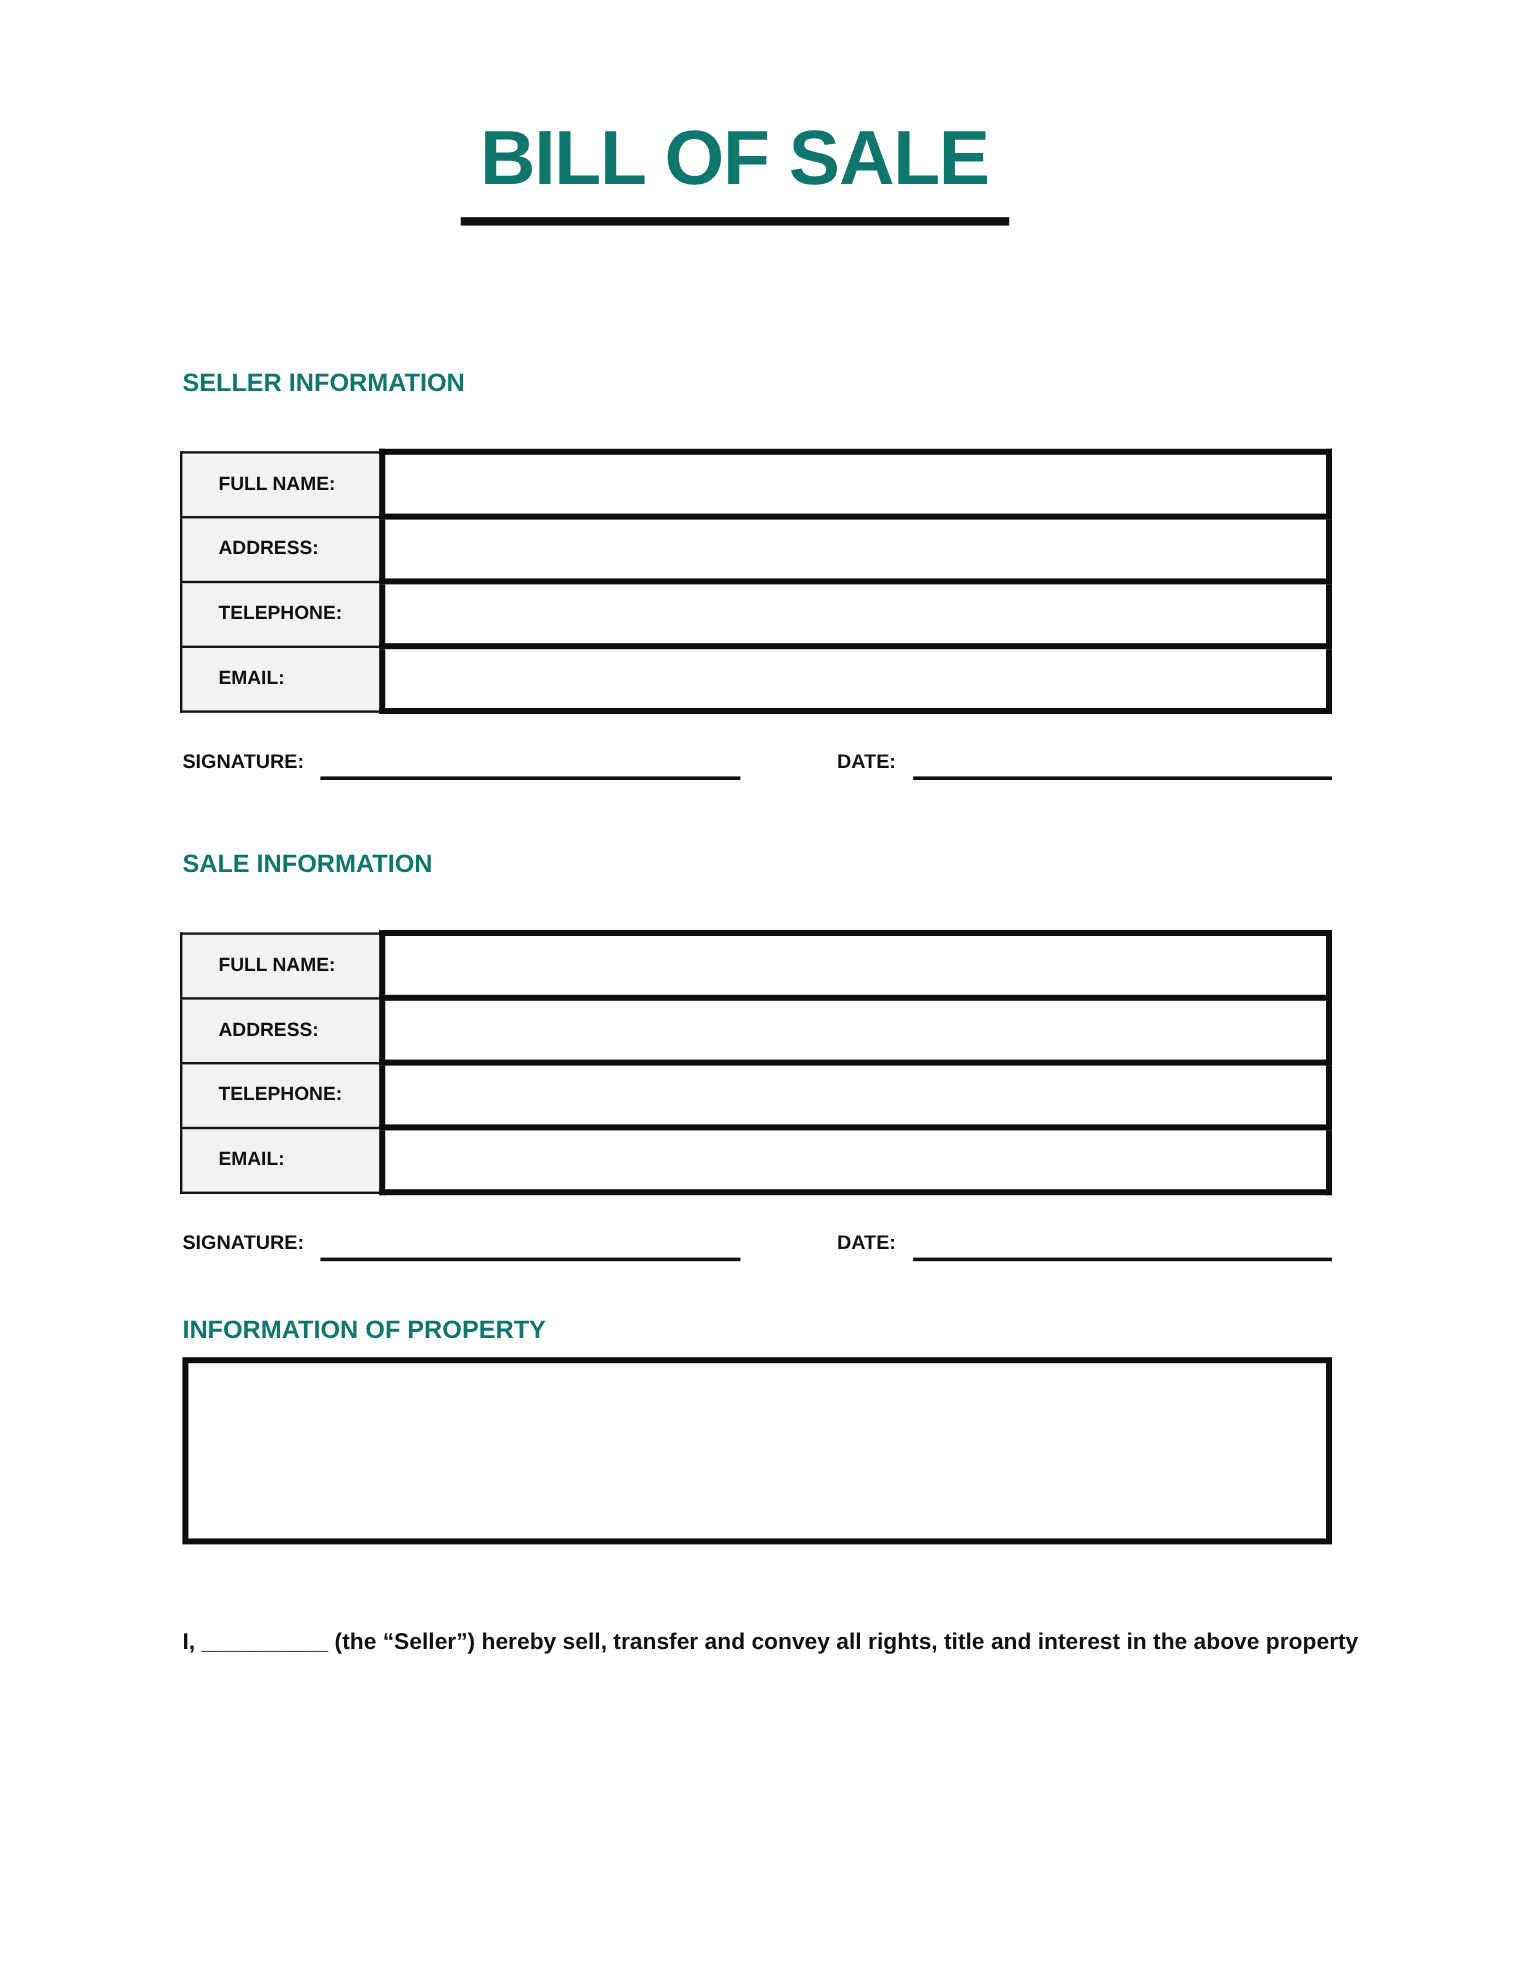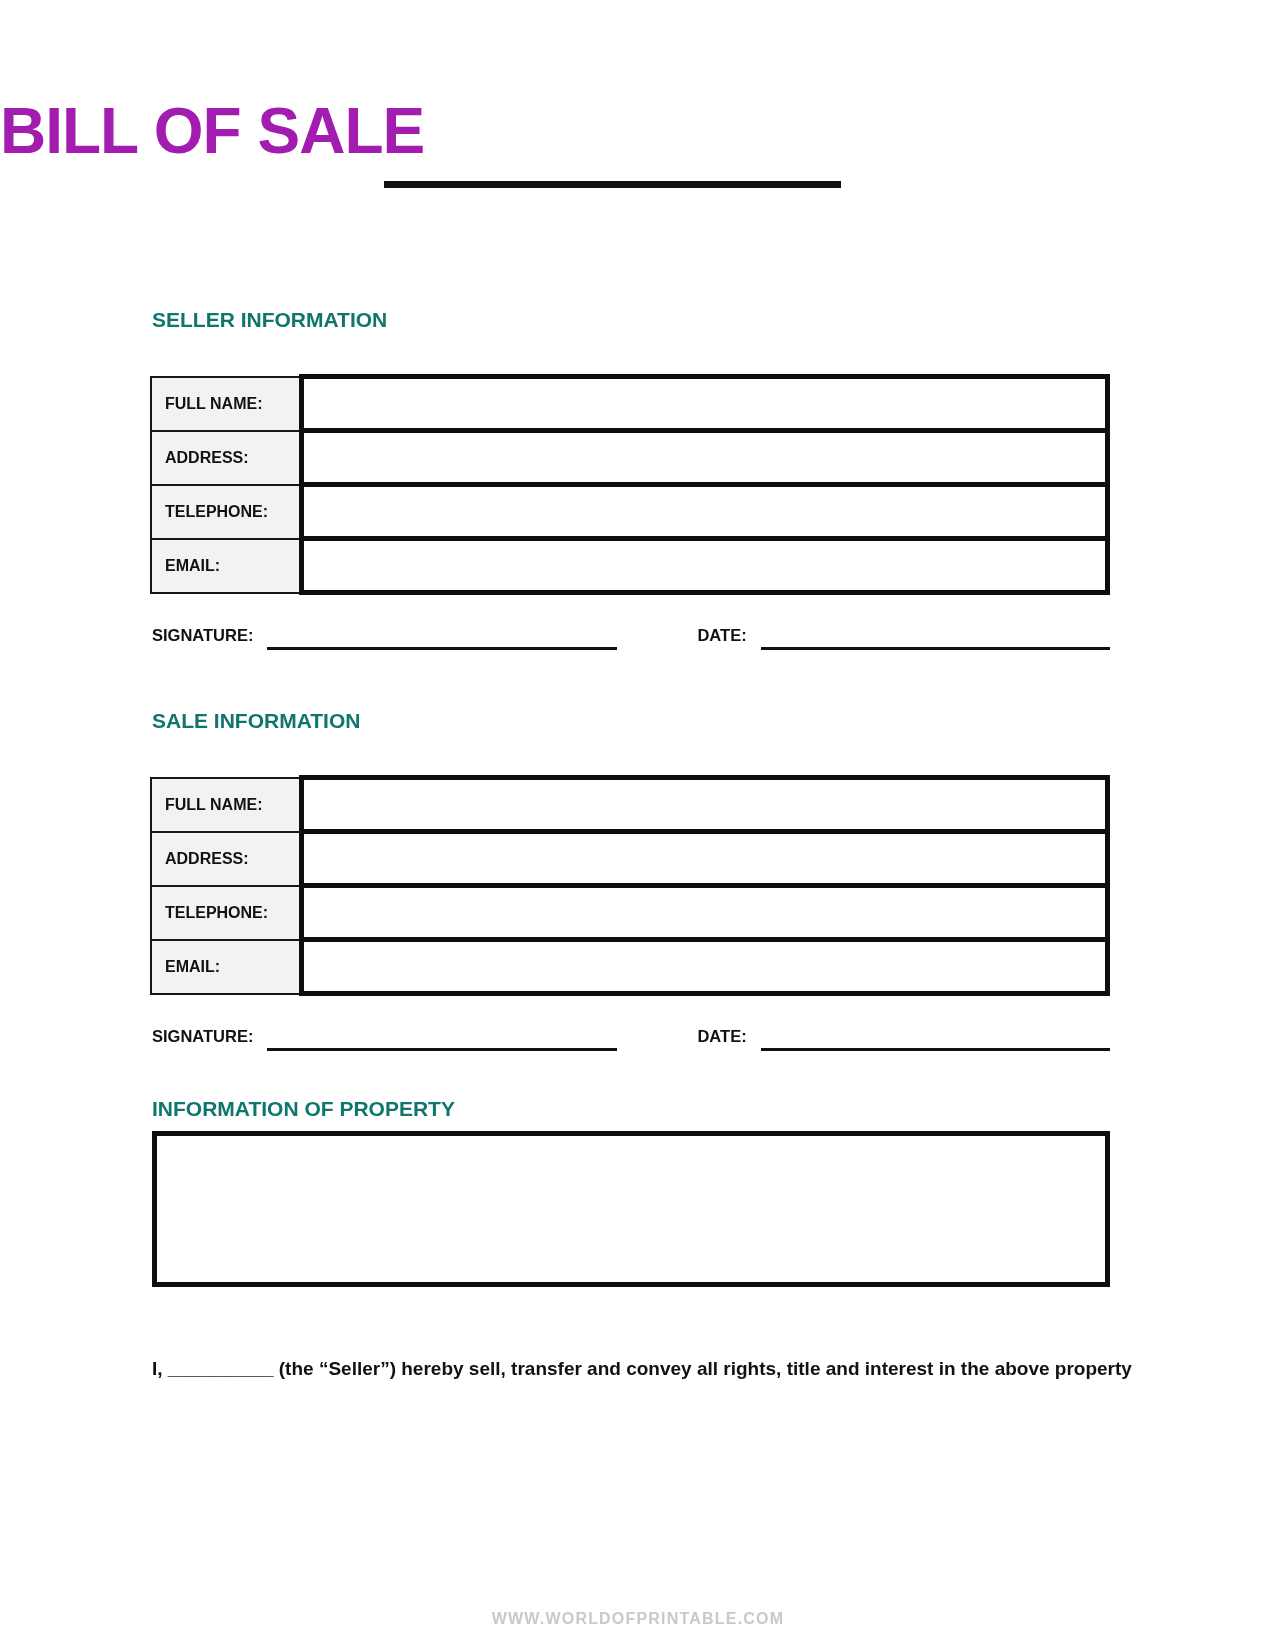--- a/index.html
+++ b/index.html
@@ -2,40 +2,40 @@
 <html><head>
 <meta charset="utf-8">
 <style>
   html,body { margin:0; padding:0; background:#ffffff; }
   .page {
     position:relative; width:1276px; height:1651px; background:#ffffff;
     font-family:"Liberation Sans","DejaVu Sans",sans-serif; color:#111111;
     overflow:hidden;
   }
   .doc-title {
-    position:absolute; top:94px; left:0; width:1224px; text-align:left;
-    font-size:64px; font-weight:bold; letter-spacing:-1px; color:#a21caf;
+    position:absolute; top:94px; left:0; width:1224px; text-align:center;
+    font-size:64px; font-weight:bold; letter-spacing:-1px; color:#0f766e;
     line-height:74px; white-space:nowrap;
   }
   .title-rule {
     position:absolute; top:181px; left:384px; width:457px; height:7px;
     background:#111111;
   }
   .section-heading {
     position:absolute; left:152px; font-size:21px; font-weight:bold;
     color:#0f766e; white-space:nowrap; letter-spacing:0;
   }
   .info-table {
     position:absolute; left:150px; width:960px; border-collapse:collapse;
     table-layout:fixed;
   }
   .info-table td { height:47px; vertical-align:middle; }
   .tlabel {
     width:133px; background:#f2f2f2; border:2px solid #161616;
-    font-size:16px; font-weight:bold; padding-left:13px; color:#111111;
+    font-size:16px; font-weight:bold; padding-left:30px; color:#111111;
   }
   .tvalue { background:#ffffff; border:5px solid #0e0e0e; }
   .sig-row {
     position:absolute; left:152px; width:958px; height:30px;
     display:flex; align-items:flex-end;justify-content:flex-end;
   }
   .sig-label {
     font-size:16.5px; font-weight:bold; margin-bottom:5px; white-space:nowrap;
   }
   .sig-line, .date-line { border-bottom:3px solid #111111; }
@@ -125,15 +125,14 @@
     <div class="date-line"></div>
   </div>
 
   <div class="section-heading" style="top:1097px">INFORMATION OF PROPERTY</div>
   <div class="property-box"></div>
 
   <div class="statement">
     <div>I, __________ (the “Seller”) hereby sell, transfer and convey all rights, title and interest in the above property</div>
   </div>
 
-  <div class="footer">WWW.WORLDOFPRINTABLE.COM</div>
 
 </div>
 
 </body></html>

